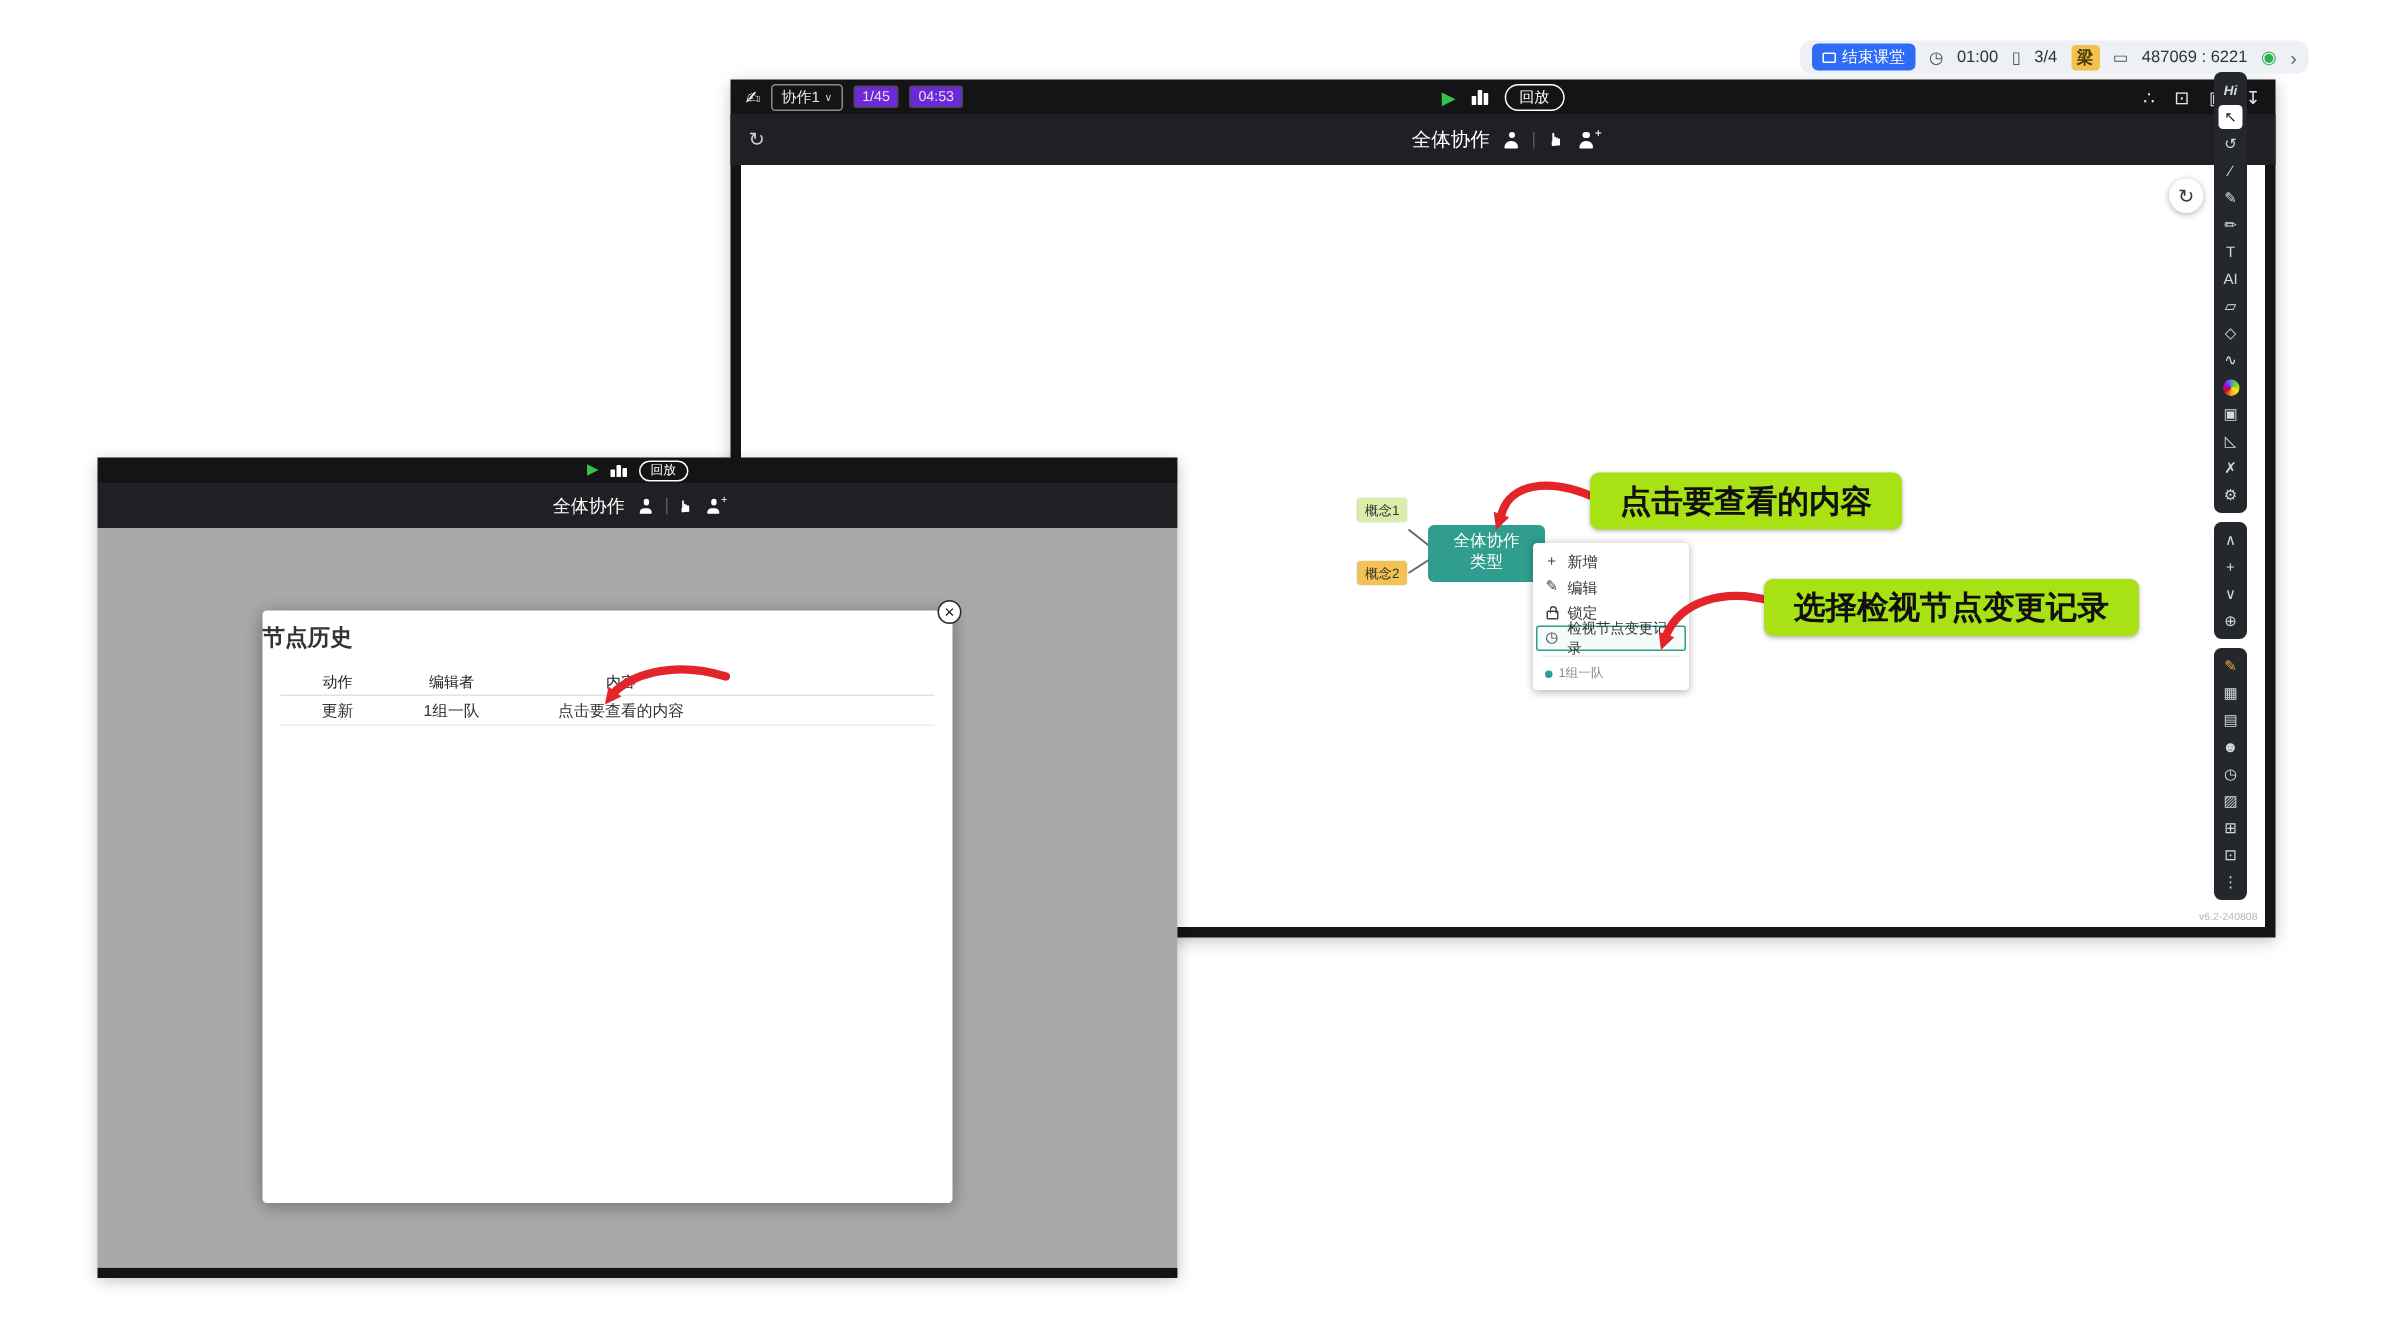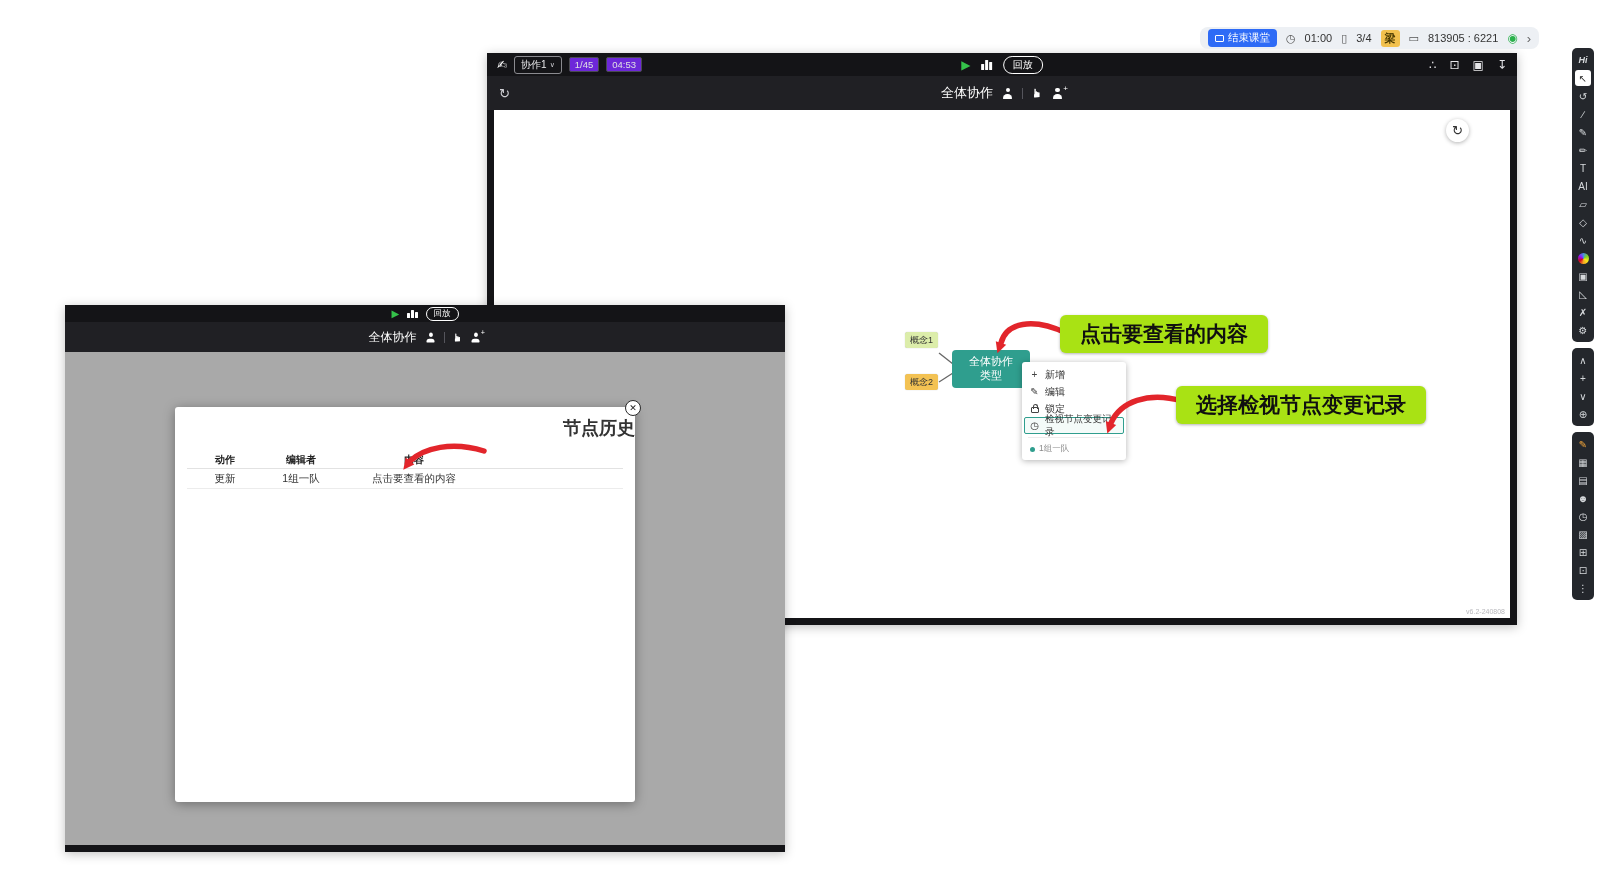--- a/index.html
+++ b/index.html
@@ -61,37 +61,37 @@
   .bw-title .ic-bars{height:9px}
   .bw-title .ic-bars i:nth-child(1){height:5px}.bw-title .ic-bars i:nth-child(2){height:8px}.bw-title .ic-bars i:nth-child(3){height:6px}
   .bw-title .replay-pill{font-size:8.5px;padding:0 7px;border-radius:8px}
   .bw-collab{height:30px;background:#202024;display:flex;align-items:center;justify-content:center;gap:8px;color:#fff}
   .bw-collab .collab-title{font-size:12px}
   .bw-collab .ic-person{transform:scale(.9)}
   .bw-collab .ic-thumb{font-size:11px}
   .bw-canvas{height:493px;background:#a9a9a9;position:relative}
   .bw-bottom{height:7px;background:#141417}
   .modal{position:absolute;left:110px;top:55px;width:460px;height:395px;background:#fff;border-radius:3px;box-shadow:0 2px 12px rgba(0,0,0,.35)}
-  .modal-title{text-align:right;padding-top:9px;font-size:18px;font-weight:700;color:#333}
+  .modal-title{text-align:left;padding-top:9px;font-size:15px;font-weight:700;color:#333}
   .modal-close{position:absolute;top:-7px;right:-6px;width:16px;height:16px;border-radius:50%;background:#fff;border:1.5px solid #2a2a2a;display:flex;align-items:center;justify-content:center;font-size:9px;font-weight:700;color:#222;cursor:pointer;z-index:2}
   .nh-table{margin:12px 12px 0}
   .nh-row{display:grid;grid-template-columns:76px 76px 150px;border-bottom:1px solid #ececec;align-items:center;height:20px;text-align:center;font-size:10.5px;color:#333}
-  .nh-head{height:17px;font-weight:700;font-size:10px;color:#222;border-bottom:1px solid #e2e2e2}
+  .nh-head{height:17px;font-weight:400;font-size:10px;color:#222;border-bottom:1px solid #e2e2e2}
 
   
   .statusbar{position:absolute;left:1200px;top:27px;height:22px;display:flex;align-items:center;gap:9px;background:#edf0f4;border-radius:8px;padding:0 8px;z-index:4;font-size:11px;color:#333}
   .end-pill{display:flex;align-items:center;gap:4px;background:var(--end-class-blue);color:#fff;border-radius:4px;padding:2px 7px;font-size:10.5px;cursor:pointer}
   .ic-screen{width:9px;height:7px;border:1.2px solid #fff;border-radius:1px;display:inline-block}
   .sb-ic{color:#555;font-size:11px}
   .badge{background:var(--badge-yellow);color:#4a3a00;font-weight:700;border-radius:3px;padding:1px 4px;font-size:11px;cursor:pointer}
   .cast{color:#2bb24c;font-size:12px;cursor:pointer}
   .sb-chev{color:#666;font-size:13px;cursor:pointer}
 
   
-  .rtoolbar{position:absolute;left:1572px;top:48px;width:22px;display:flex;flex-direction:column;gap:6px;z-index:4}
+  .rtoolbar{position:absolute;left:1476px;top:48px;width:22px;display:flex;flex-direction:column;gap:6px;z-index:4}
   .tb-group{background:#24272c;border-radius:5px;padding:3px 0;display:flex;flex-direction:column;align-items:center}
   .tb-icon{width:18px;height:18px;display:flex;align-items:center;justify-content:center;font-size:10px;color:#d6d9dc;border-radius:3px;cursor:pointer}
   .tb-logo{font-weight:700;font-size:9px;font-style:italic}
   .tb-active{background:#fff;color:#222;width:16px;height:16px;margin:1px}
   .tb-accent{color:#f0a43a}
   .swatch{width:11px;height:11px;border-radius:50%;background:conic-gradient(#4a90d9,#7ed321,#f8e71c,#f5a623,#d0021b,#9013fe,#4a90d9)}
 
   
   .ann{position:absolute;background:var(--annotation-bg);color:#101010;font-weight:700;font-size:21px;padding:5px 20px;border-radius:6px;z-index:6;box-shadow:0 1px 3px rgba(0,0,0,.3);white-space:nowrap}
   .ann1{left:1060px;top:315px}
@@ -224,21 +224,21 @@
     <span class="end-pill">
       <span class="ic-screen"></span>
       <span>结束课堂</span>
     </span>
     <span class="sb-ic">◷</span>
     <span>01:00</span>
     <span class="sb-ic">▯</span>
     <span>3/4</span>
     <span class="badge">梁</span>
     <span class="sb-ic">▭</span>
-    <span>813905 : 6221</span>
+    <span>487069 : 6221</span>
     <span class="cast">◉</span>
     <span class="sb-chev">›</span>
   </div>
 
   <div class="rtoolbar">
       <div class="tb-group">
         <div class="tb-icon tb-logo">Hi</div>
         <div class="tb-icon tb-active">↖</div>
         <div class="tb-icon">↺</div>
         <div class="tb-icon">∕</div>

